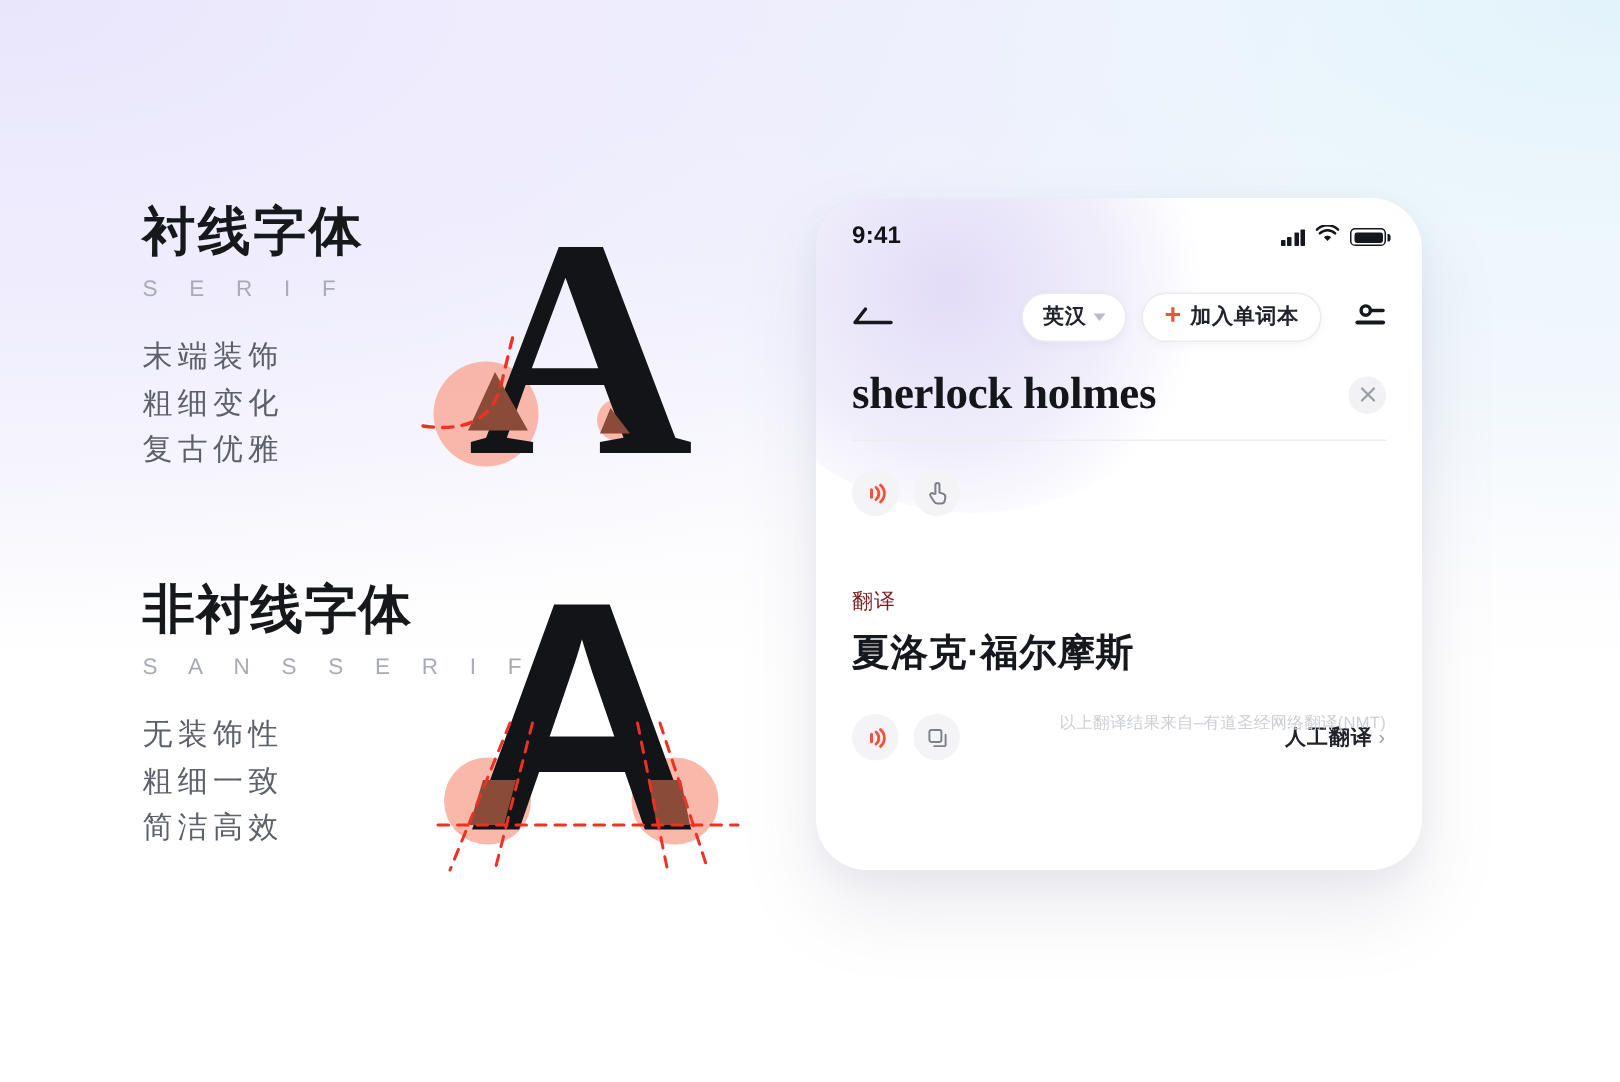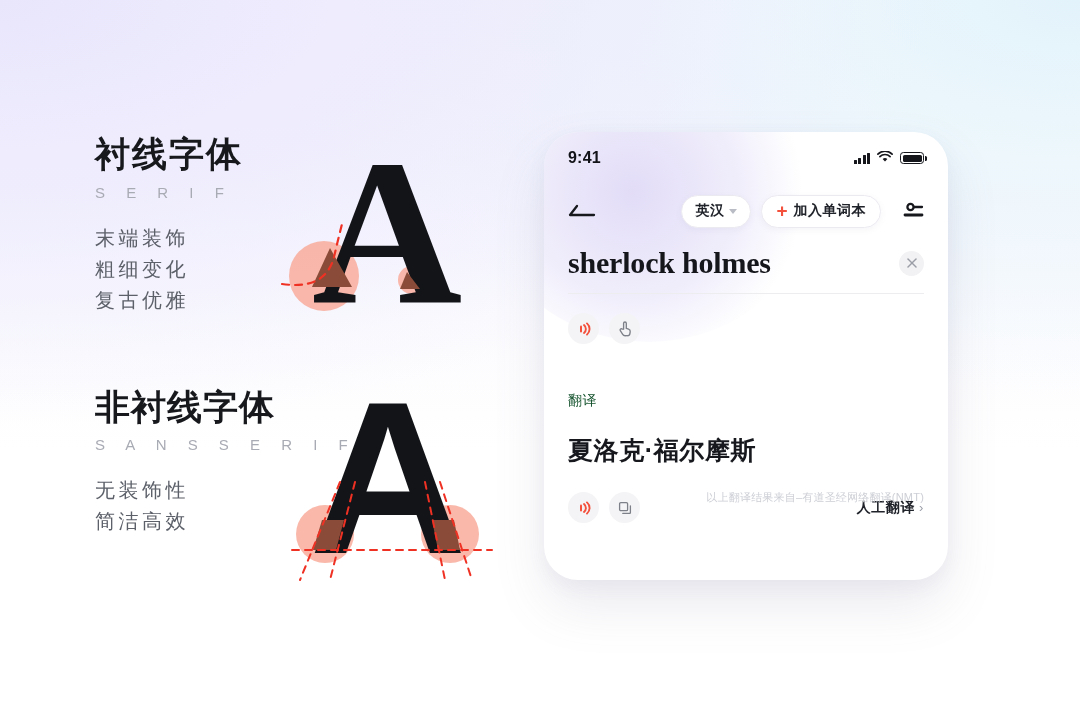--- a/index.html
+++ b/index.html
@@ -128,22 +128,22 @@
   .hr { height:1px; background:#ededf0; }
 
   .iconrow { display:flex; align-items:center; gap:10px; margin-top:19px; }
   .circbtn {
     width:31px;height:31px;border-radius:50%;background:#f4f4f6;
     display:flex;align-items:center;justify-content:center;cursor:pointer;flex:none;
   }
 
   
   .translate { padding:0 24px; margin-top:48px; position:relative; }
-  .tr-label { font-size:14px; color:#14532d; letter-spacing:.6px; }
-  .tr-text  { margin-top:24px; font-size:25px; font-weight:700; color:#16181d; letter-spacing:.6px; }
+  .tr-label { font-size:14px; color:#7f1d1d; letter-spacing:.6px; }
+  .tr-text  { margin-top:8px; font-size:25px; font-weight:700; color:#16181d; letter-spacing:.6px; }
   .tr-foot  { display:flex; align-items:center; margin-top:25px; }
   .human {
     margin-left:auto; font-size:14px; font-weight:700; color:#20232a;
     letter-spacing:.6px; display:flex; align-items:center; gap:4px; cursor:pointer;
   }
   .human .chev { color:#9a9da6; font-size:13px; font-weight:400; }
 
   .source {
     position:absolute; right:24px; bottom:18px;
     font-size:11px; color:#cdcfd6; letter-spacing:.2px; white-space:nowrap;
@@ -177,20 +177,21 @@
       <path d="M135,120 L148,137 L128,137 Z" fill="#8a4c38"></path>
       <path d="M10,132 C38,136 56,128 62,105 C66,88 68,80 70,72" fill="none" stroke="#ef3124" stroke-width="2.2" stroke-dasharray="7 6" stroke-linecap="round"></path>
     </svg>
   </div>
 
   <div class="blk sans-blk">
     <div class="cn-title sans">非衬线字体</div>
     <div class="en-sub">S A N S   S E R I F</div>
     <div class="feat-list">
       <div class="feat">无装饰性</div>
+      <div class="feat">粗细一致</div>
       <div class="feat">简洁高效</div>
     </div>
   </div>
 
   <div class="glyph-wrap" id="sans-glyph">
     <svg width="230" height="195" viewBox="0 0 230 195">
       <circle cx="33" cy="142" r="29" fill="#f8ac9b" opacity=".85"></circle>
       <circle cx="158" cy="142" r="29" fill="#f8ac9b" opacity=".85"></circle>
       <g>
         <text x="96" y="161" text-anchor="middle" font-family="'Liberation Sans','DejaVu Sans',sans-serif" font-size="218" font-weight="700" fill="#121418">A</text>

